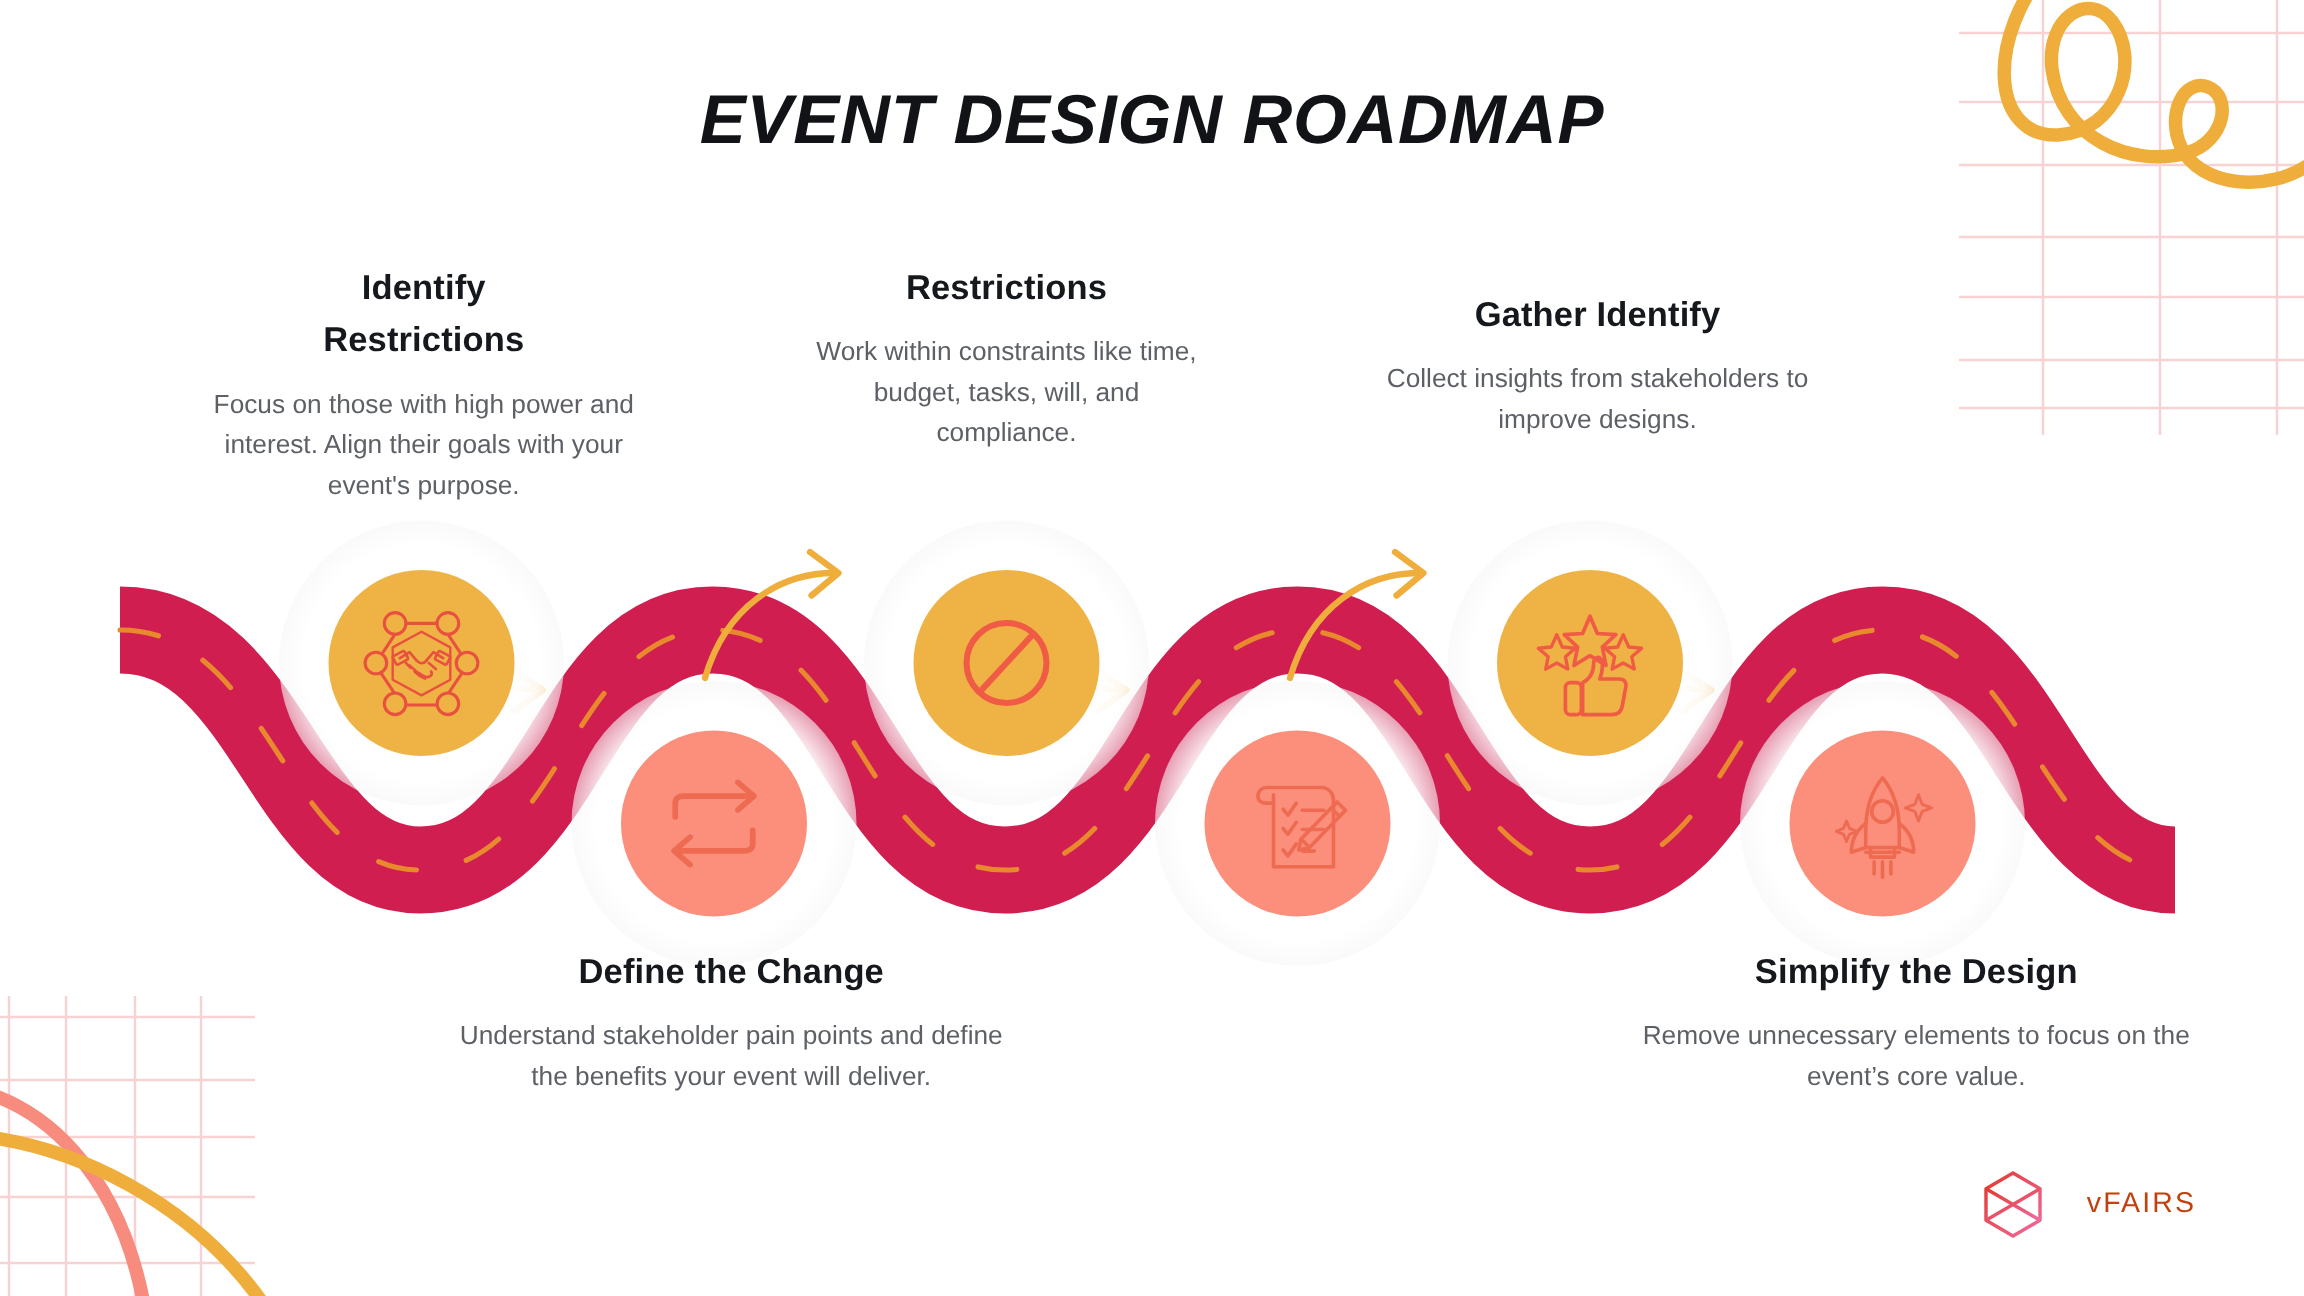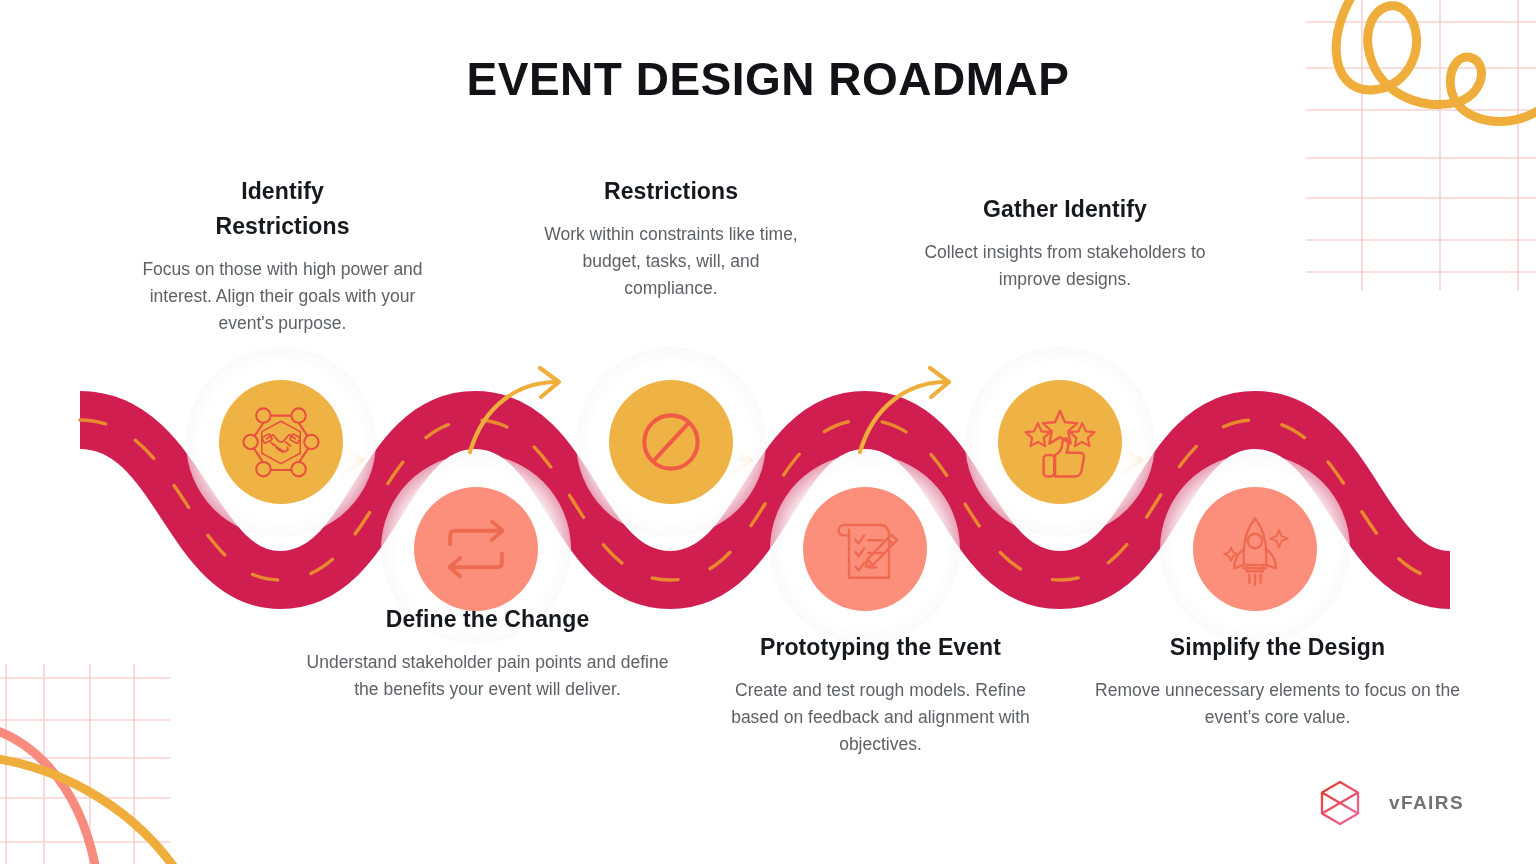--- a/index.html
+++ b/index.html
@@ -18,20 +18,21 @@
 
   
   .title {
     position:absolute;
     top:52px; left:0; right:0;
     text-align:center;
     font-size:46px;
     font-weight:bold;
     letter-spacing:0.5px;
     color:#111317;
+    font-style:italic;
   }
 
   
   #road-layer { position:absolute; left:0; top:340px; width:1536px; height:300px; }
 
   
   .step-text { position:absolute; text-align:center; }
   .step-title {
     font-size:23px;
     font-weight:bold;
@@ -44,21 +45,21 @@
     color:#5d6166;
     line-height:1.55;
     margin-top:12px;
   }
 
   
   .t1 { left:130px;  top:174px; width:305px; }
   .t2 { left:540px;  top:174px; width:262px; }
   .t3 { left:905px;  top:192px; width:320px; }
   
-  .b1 { left:300px;  top:602px; width:375px; }
+  .b1 { left:300px;  top:630px; width:375px; }
   .b2 { left:728px;  top:630px; width:305px; }
   .b3 { left:1090px; top:630px; width:375px;text-align:center; }
 
   
   .badge {
     position:absolute;
     width:124px; height:124px;
     border-radius:50%;
     display:flex; align-items:center; justify-content:center;
   }
@@ -97,23 +98,23 @@
   .p6 { left:1193px; top:487px; }
 
   
   .logo {
     position:absolute;
     right:72px; bottom:38px;
     display:flex; align-items:center; gap:11px;
   }
   .logo-text {
     font-size:19px;
-    font-weight:bold;
+    font-weight:normal;
     letter-spacing:1.4px;
-    color:#737373;
+    color:#c2410c;
     margin-left:17px;
   }
 </style>
 </head>
 <body>
 
 <div id="stage">
 
   <div class="deco">
 
@@ -371,26 +372,20 @@
     <div class="step-desc">Collect insights from stakeholders to improve designs.</div>
   </div>
 
   <div class="step-text b1">
     <div class="step-title">
       <div>Define the Change</div>
     </div>
     <div class="step-desc">Understand stakeholder pain points and define the benefits your event will deliver.</div>
   </div>
 
-  <div class="step-text b2">
-    <div class="step-title">
-      <div>Prototyping the Event</div>
-    </div>
-    <div class="step-desc">Create and test rough models. Refine based on feedback and alignment with objectives.</div>
-  </div>
 
   <div class="step-text b3">
     <div class="step-title">
       <div>Simplify the Design</div>
     </div>
     <div class="step-desc">Remove unnecessary elements to focus on the event’s core value.</div>
   </div>
 
   <div class="logo">
     <svg width="42" height="46" viewBox="0 0 42 46">

